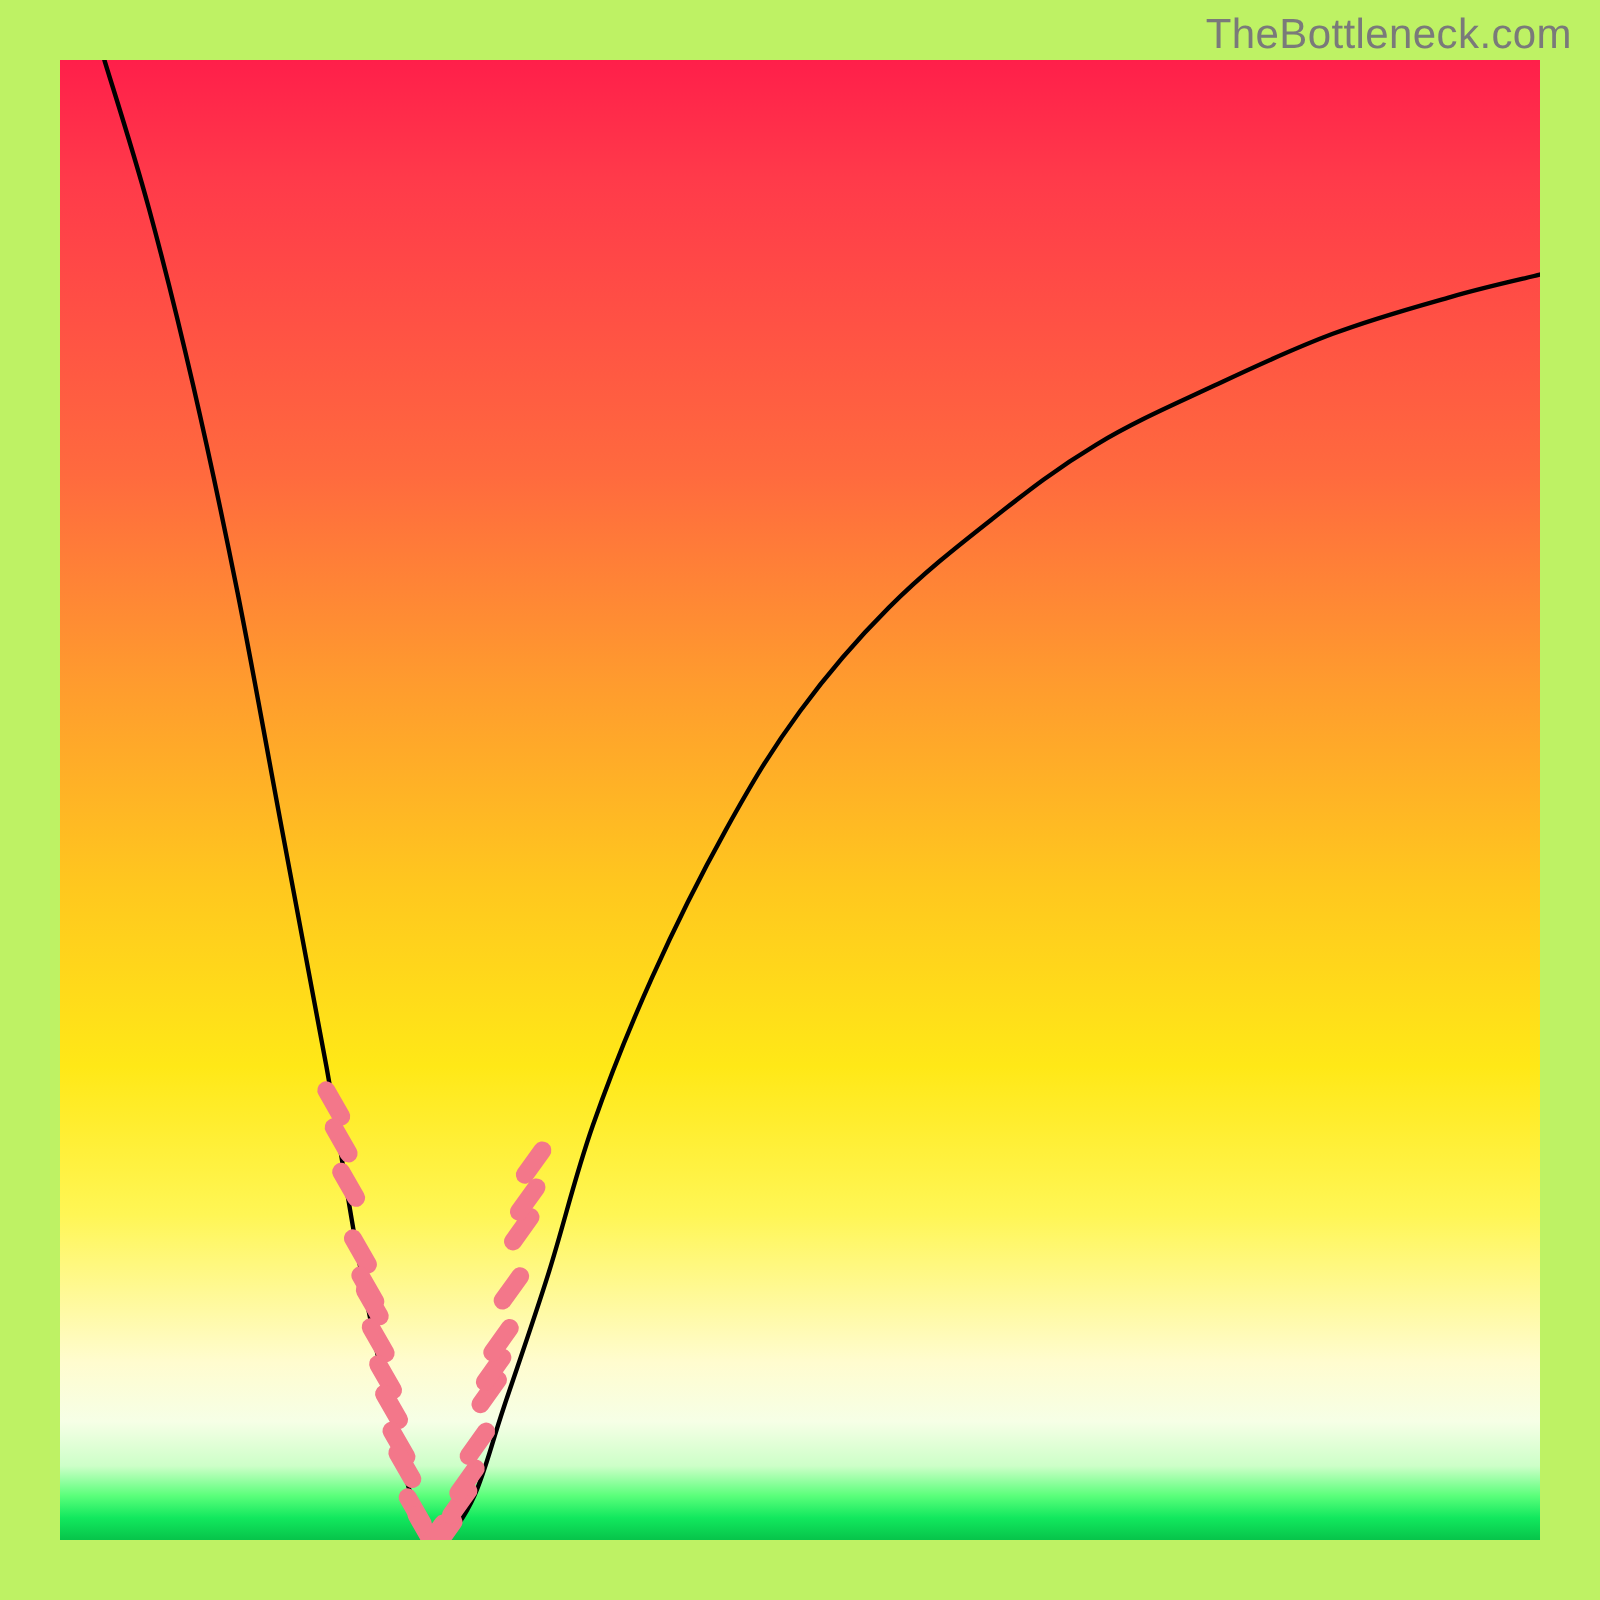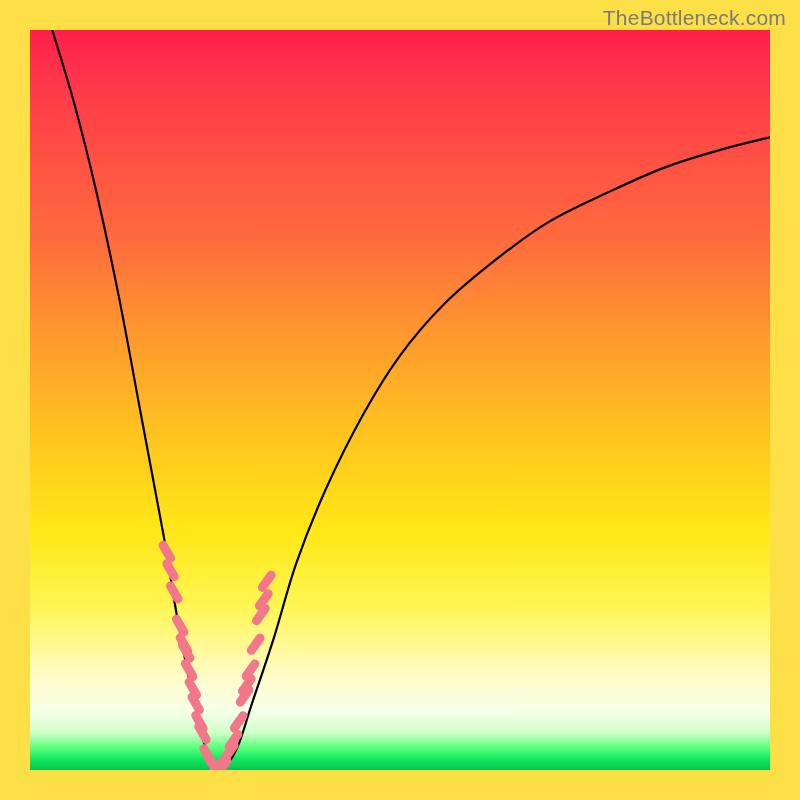--- a/index.html
+++ b/index.html
@@ -7,21 +7,21 @@
     padding: 0;
     width: 800px;
     height: 800px;
     overflow: hidden;
     background: #000;
     font-family: Arial, Helvetica, sans-serif;
   }
   .frame {
     position: absolute;
     inset: 0;
-    background: #fde047;
+    background: #bef264;
   }
   .plot-area {
     position: absolute;
     left: 30px;
     top: 30px;
     width: 740px;
     height: 740px;
     overflow: hidden;
   }
   .gradient-bg {

